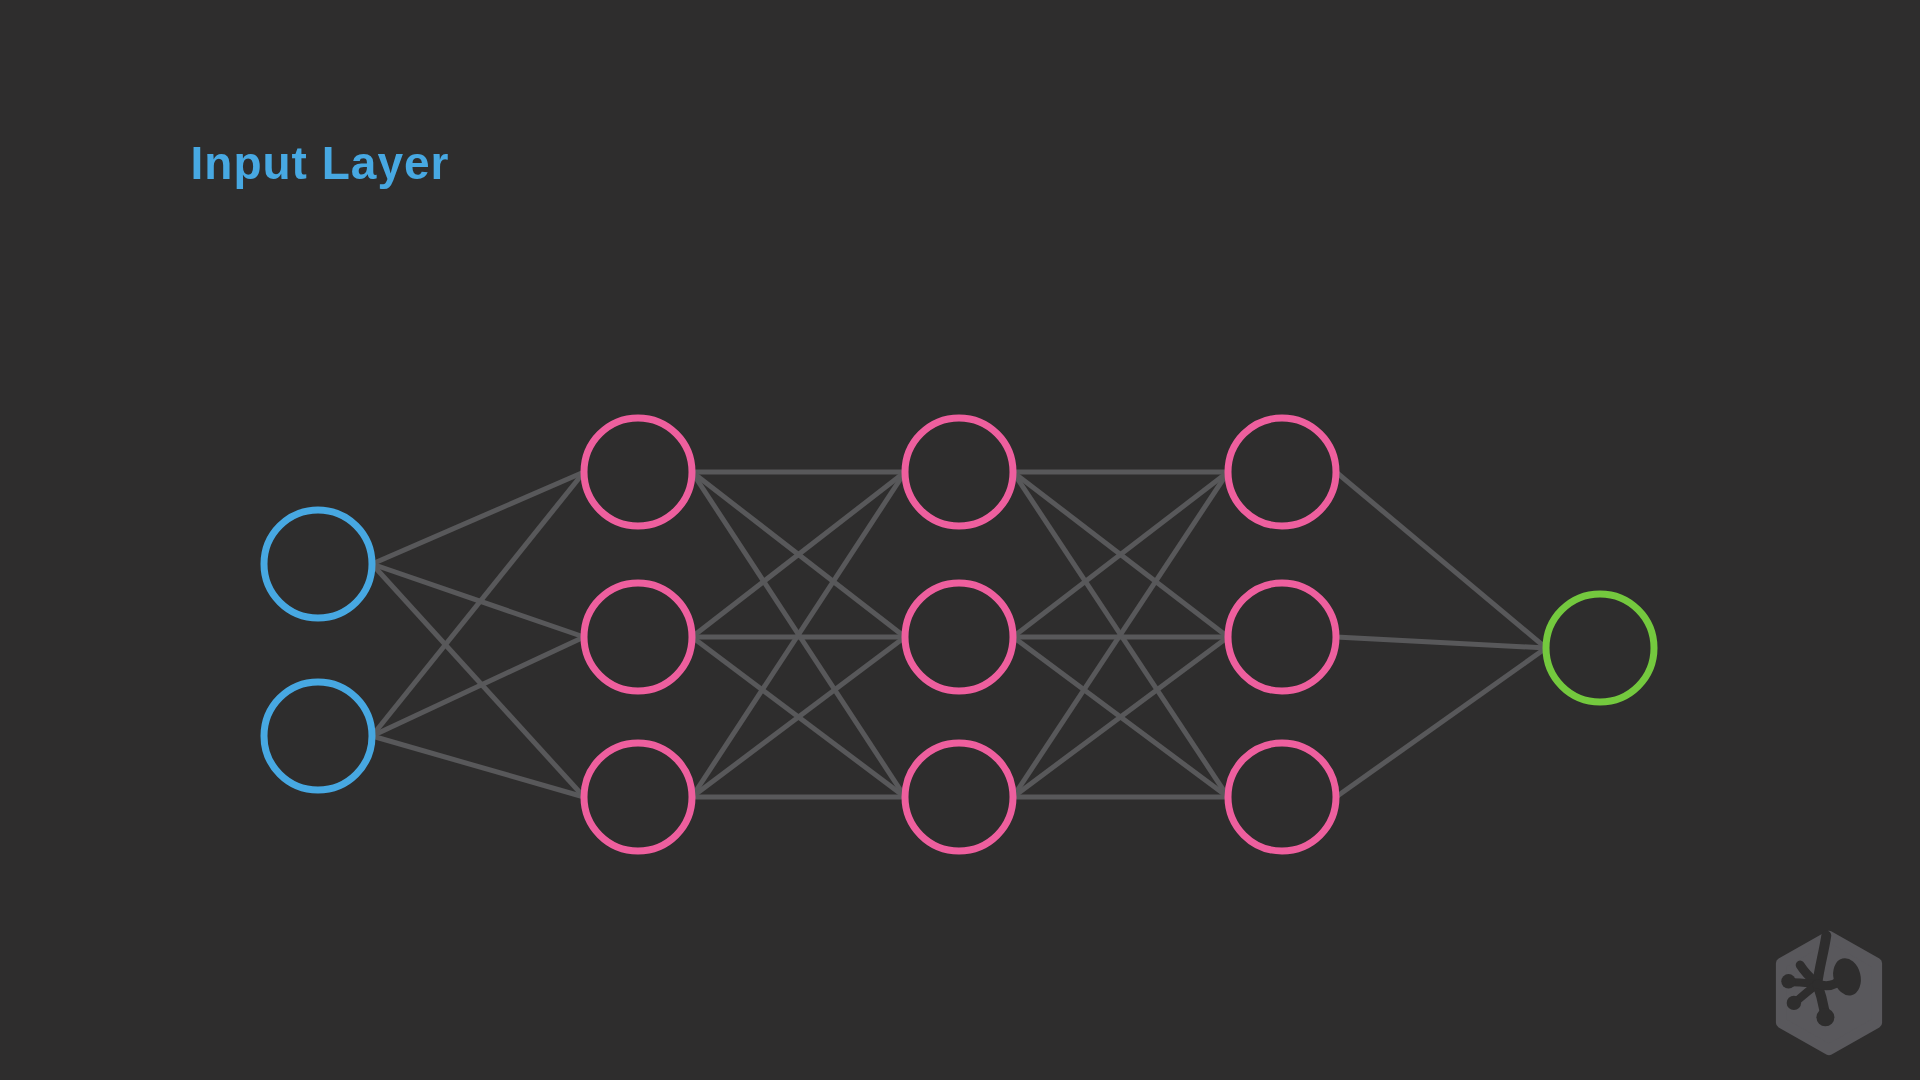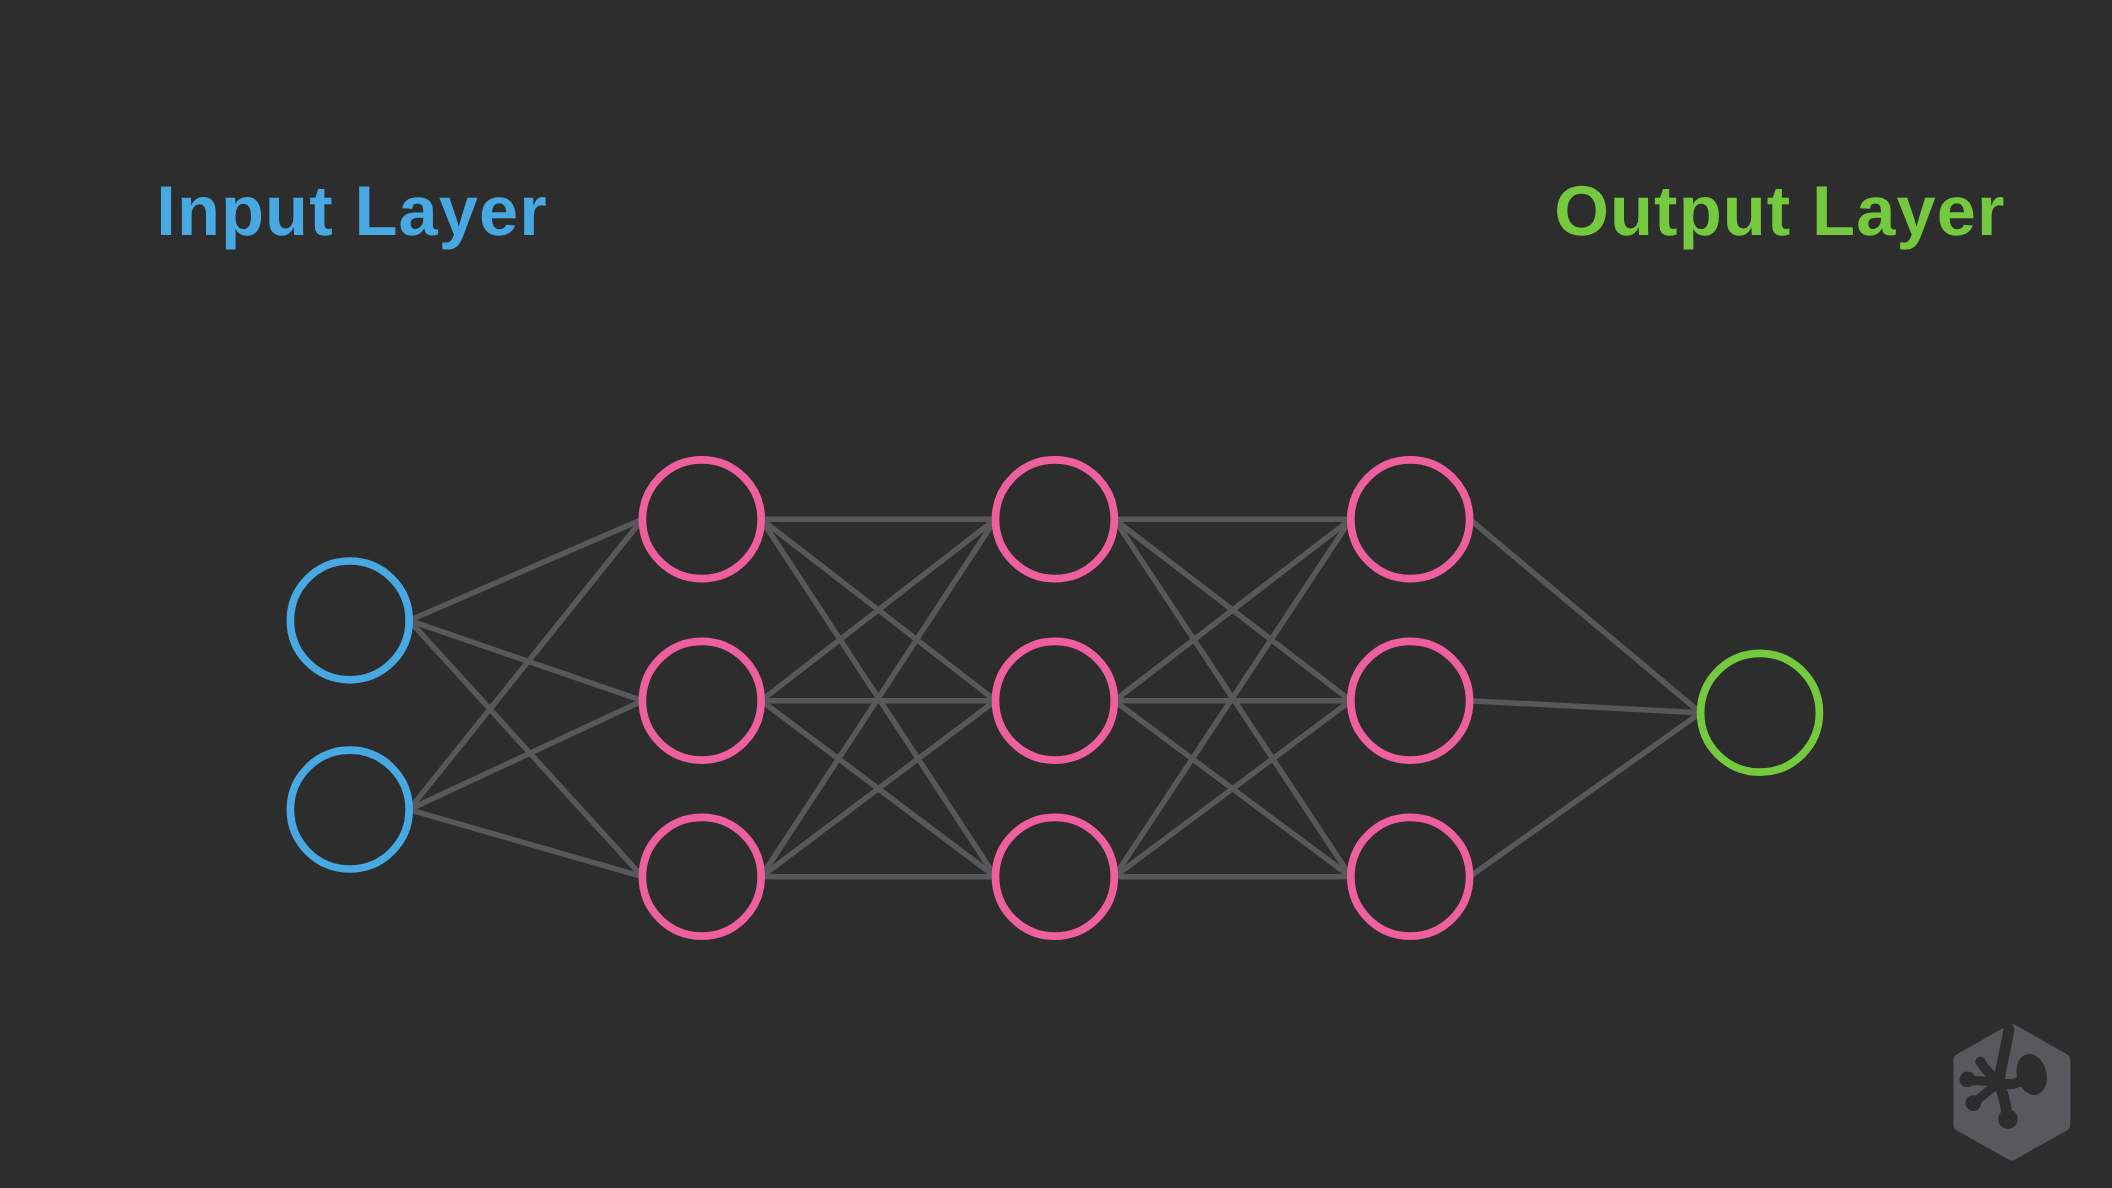--- a/index.html
+++ b/index.html
@@ -12,27 +12,26 @@
     width: 1920px;
     height: 1080px;
     overflow: hidden;
     background: #2e2d2d;
     font-family: "Liberation Sans", sans-serif;
   }
   .layer-label {
     position: absolute;
     top: 140px;
     transform: translateX(-50%);
-    font-size: 64px;
+    font-size: 46px;
     font-weight: bold;
     letter-spacing: 1px;
     line-height: 1;
     white-space: nowrap;
     user-select: none;
-    margin-top: 20px;
   }
   .label-input  { left: 320px;  }
   .label-hidden { left: 963px;  }
   .label-output { left: 1618px; }
   .net-svg {
     position: absolute;
     left: 0;
     top: 0;
   }
   .logo {
@@ -44,21 +43,20 @@
   }
 </style>
 </head>
 <body>
 
 <div class="stage">
 
   <div class="layer-label label-input" style="color: rgb(71, 168, 226);">Input Layer</div>
 
 
-  <div class="layer-label label-output" style="color: rgb(116, 201, 62);">Output Layer</div>
 
   <svg id="net" class="net-svg" width="1920" height="1080" viewBox="0 0 1920 1080">
       <line x1="372" y1="564" x2="584" y2="472" stroke="#58585a" stroke-width="5"></line>
       <line x1="372" y1="564" x2="584" y2="637" stroke="#58585a" stroke-width="5"></line>
       <line x1="372" y1="564" x2="584" y2="797" stroke="#58585a" stroke-width="5"></line>
       <line x1="372" y1="736" x2="584" y2="472" stroke="#58585a" stroke-width="5"></line>
       <line x1="372" y1="736" x2="584" y2="637" stroke="#58585a" stroke-width="5"></line>
       <line x1="372" y1="736" x2="584" y2="797" stroke="#58585a" stroke-width="5"></line>
       <line x1="692" y1="472" x2="905" y2="472" stroke="#58585a" stroke-width="5"></line>
       <line x1="692" y1="472" x2="905" y2="637" stroke="#58585a" stroke-width="5"></line>

